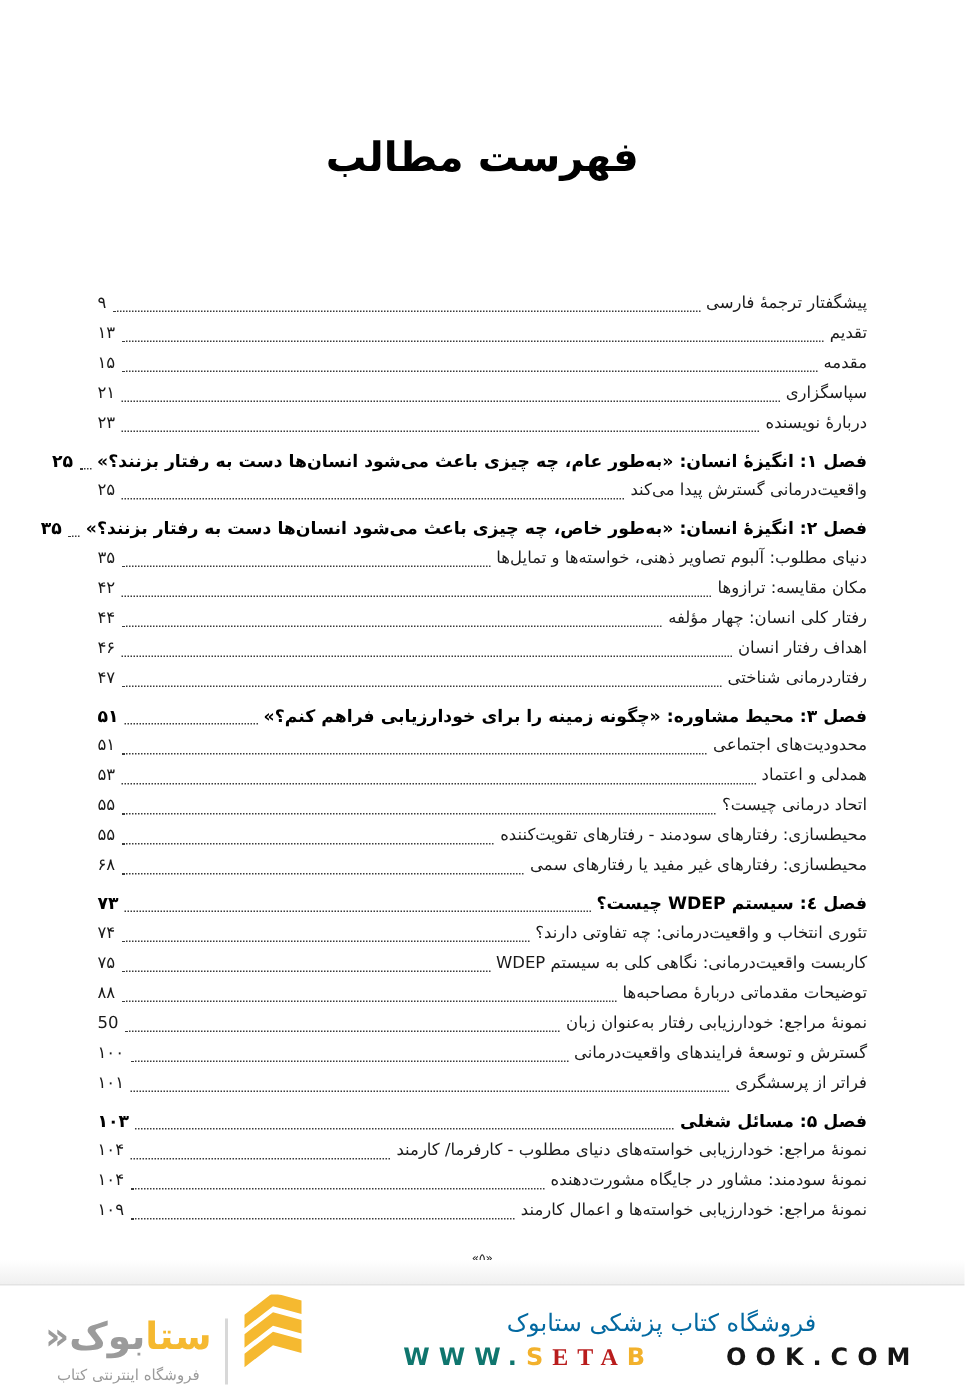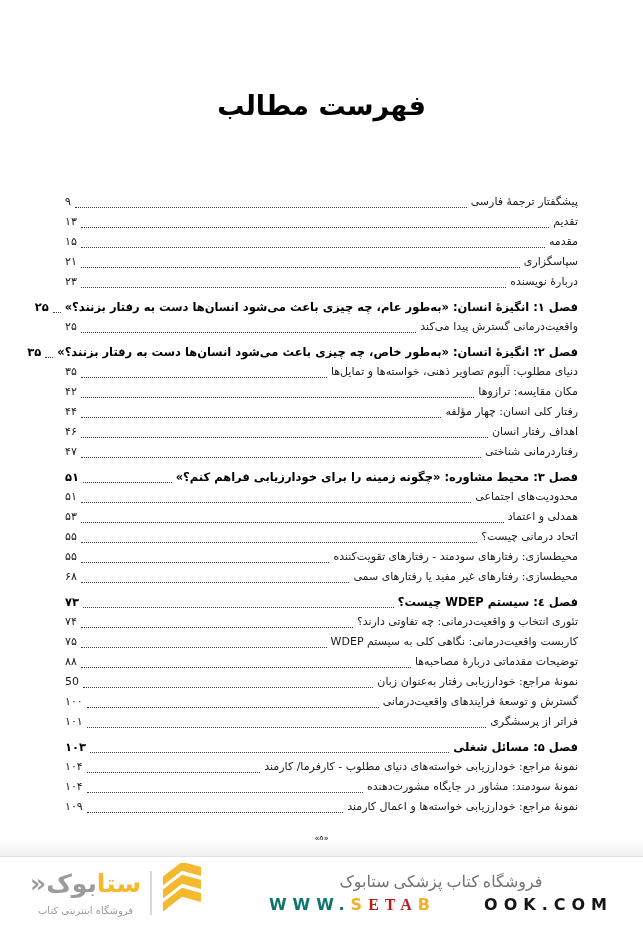--- a/index.html
+++ b/index.html
@@ -40,27 +40,27 @@
     background:linear-gradient(#ffffff,#f0f0f0);
     border-bottom:1px solid #e3e3e3;
     z-index:0;
   }
   .footer{
     position:absolute;top:860px;left:0;right:0;height:66px;
     background:#ffffff;
     display:flex;justify-content:space-between;align-items:center;
     padding:0 30px;box-sizing:border-box;
   }
-  .logo-block{display:flex;align-items:center;gap:9px;}
+  .logo-block{display:flex;align-items:flex-end;gap:9px;}
   .logo-text{display:flex;flex-direction:column;align-items:center;direction:rtl;}
   .wordmark{font-size:25px;font-weight:bold;line-height:26px;white-space:nowrap;}
   .logo-subtitle{font-size:10px;color:#9a9a9a;margin-top:8px;direction:rtl;}
   .logo-divider{width:2px;height:44px;background:#d8d8d8;}
   .store-block{display:flex;flex-direction:column;align-items:center;gap:4px;}
-  .store-name{font-size:16px;color:#737373;direction:rtl;font-family:Liberation Serif, serif;}
+  .store-name{font-size:16px;color:#0369a1;direction:rtl;}
   .store-url{font-size:16px;font-weight:bold;letter-spacing:6px;color:#151515;white-space:nowrap;}
   .url-part{letter-spacing:6px;}
 </style>
 </head>
 <body>
 
 <div class="page-title">فهرست مطالب</div>
 
 <div class="toc">
     <div class="toc-row">

